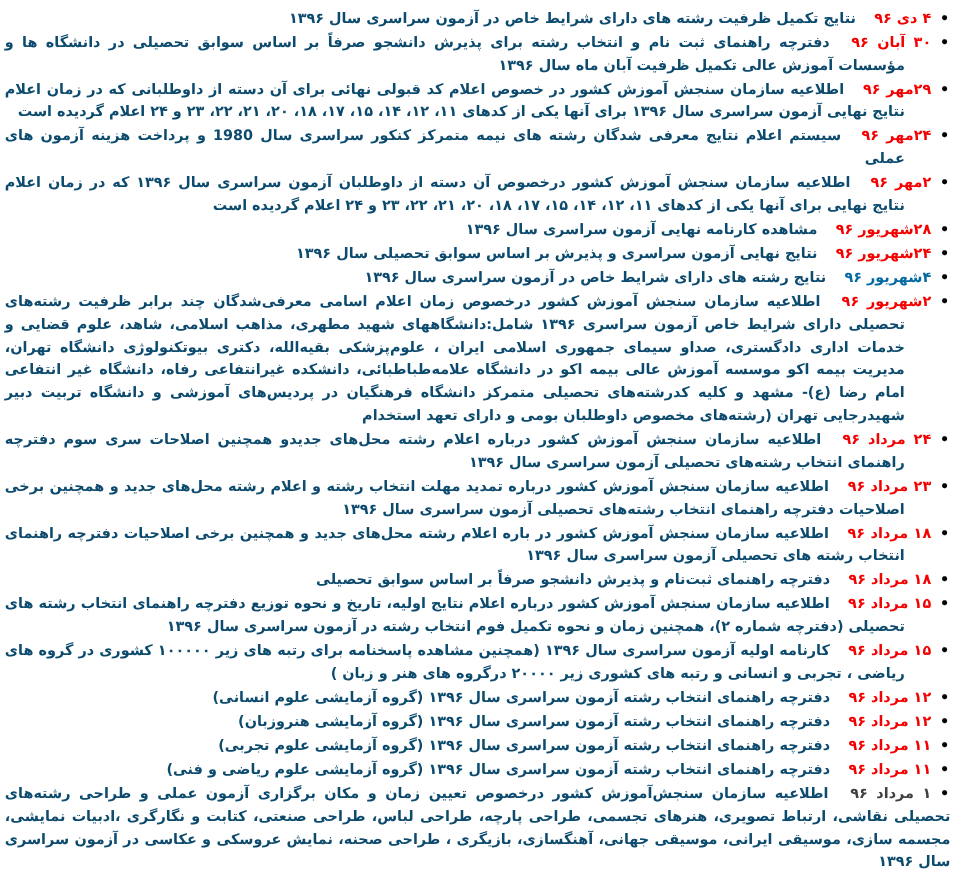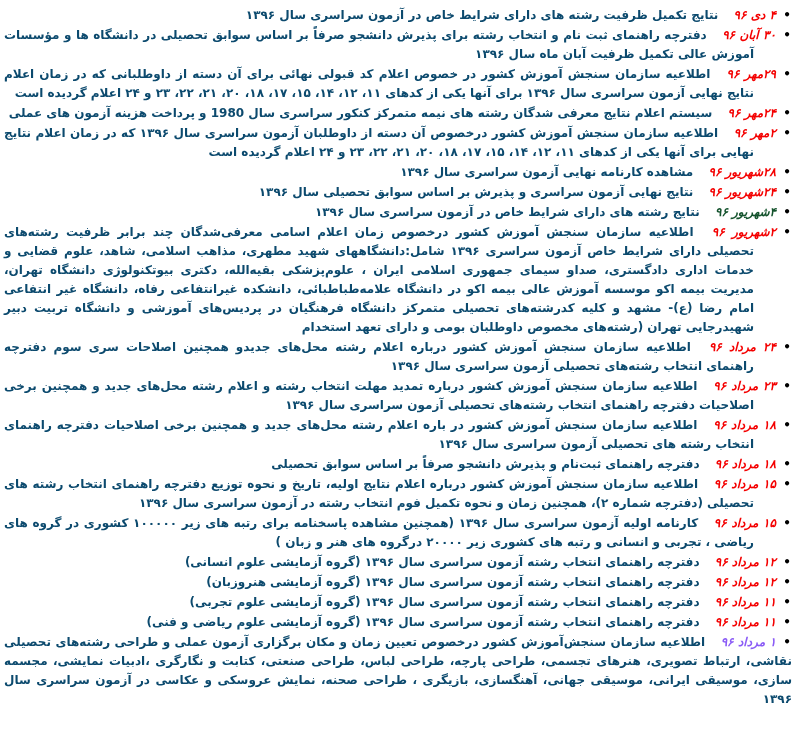--- a/index.html
+++ b/index.html
@@ -52,21 +52,20 @@
   }
   .item.full .content {    
     padding-right: 0;
     margin-right: -16px;
     text-indent: 16px;
   }
   .date {
     color: #f40000;
     margin-left: 11px;
     white-space: nowrap;
-    font-style: italic;
   }
   .text {
     color: #0c4a6e;
   }
 </style>
 </head>
 <body style="background: rgb(255, 255, 255);">
 
 <div class="page">
 
@@ -123,21 +122,21 @@
     <span class="bullet">•</span>
     <div class="content">
       <span class="date" style="color: rgb(244, 0, 0); margin-top: 12px;">۲۴شهریور ۹۶</span>
       <span class="text">نتایج نهایی آزمون سراسری و پذیرش بر اساس سوابق تحصیلی سال ۱۳۹۶</span>
     </div>
   </li>
 
   <li class="item">
     <span class="bullet">•</span>
     <div class="content">
-      <span class="date" style="color: #14532d;">۴شهریور ۹۶</span>
+      <span class="date" style="color: #0369a1;">۴شهریور ۹۶</span>
       <span class="text">نتایج رشته های دارای شرایط خاص در آزمون سراسری سال ۱۳۹۶</span>
     </div>
   </li>
 
   <li class="item">
     <span class="bullet">•</span>
     <div class="content">
       <span class="date" style="color: rgb(244, 0, 0);">۲شهریور ۹۶</span>
       <span class="text">اطلاعیه سازمان سنجش آموزش کشور درخصوص زمان اعلام اسامی معرفی‌شدگان چند برابر ظرفیت رشته‌های تحصیلی دارای شرایط خاص آزمون سراسری ۱۳۹۶ شامل:دانشگاههای شهید مطهری، مذاهب اسلامی، شاهد، علوم قضایی و خدمات اداری دادگستری، صداو سیمای جمهوری اسلامی ایران ، علوم‌پزشکی بقیه‌الله، دکتری بیوتکنولوژی دانشگاه تهران، مدیریت بیمه اکو موسسه آموزش عالی بیمه اکو در دانشگاه علامه‌طباطبائی، دانشکده غیرانتفاعی رفاه، دانشگاه غیر انتفاعی امام رضا (ع)- مشهد و کلیه کدرشته‌های تحصیلی متمرکز دانشگاه فرهنگیان در پردیس‌های آموزشی و دانشگاه تربیت دبیر شهیدرجایی تهران (رشته‌های مخصوص داوطلبان بومی و دارای تعهد استخدام</span>
     </div>
@@ -219,19 +218,19 @@
     <span class="bullet">•</span>
     <div class="content">
       <span class="date" style="color: rgb(244, 0, 0);">۱۱ مرداد ۹۶</span>
       <span class="text">دفترچه راهنمای انتخاب رشته آزمون سراسری سال ۱۳۹۶ (گروه آزمایشی علوم ریاضی و فنی)</span>
     </div>
   </li>
 
   <li class="item full">
     <span class="bullet">•</span>
     <div class="content">
-      <span class="date" style="color: #8b5cf6;">۱ مرداد ۹۶</span>
+      <span class="date" style="color: #404040;">۱ مرداد ۹۶</span>
       <span class="text">اطلاعیه سازمان سنجش‌آموزش کشور درخصوص تعیین زمان و مکان برگزاری آزمون عملی و طراحی رشته‌های تحصیلی نقاشی، ارتباط تصویری، هنرهای تجسمی، طراحی پارچه، طراحی لباس، طراحی صنعتی، کتابت و نگارگری ،ادبیات نمایشی، مجسمه سازی، موسیقی ایرانی، موسیقی جهانی، آهنگسازی، بازیگری ، طراحی صحنه، نمایش عروسکی و عکاسی در آزمون سراسری سال ۱۳۹۶</span>
     </div>
   </li>
 
 </ul>
 </div>
 
 </body></html>

